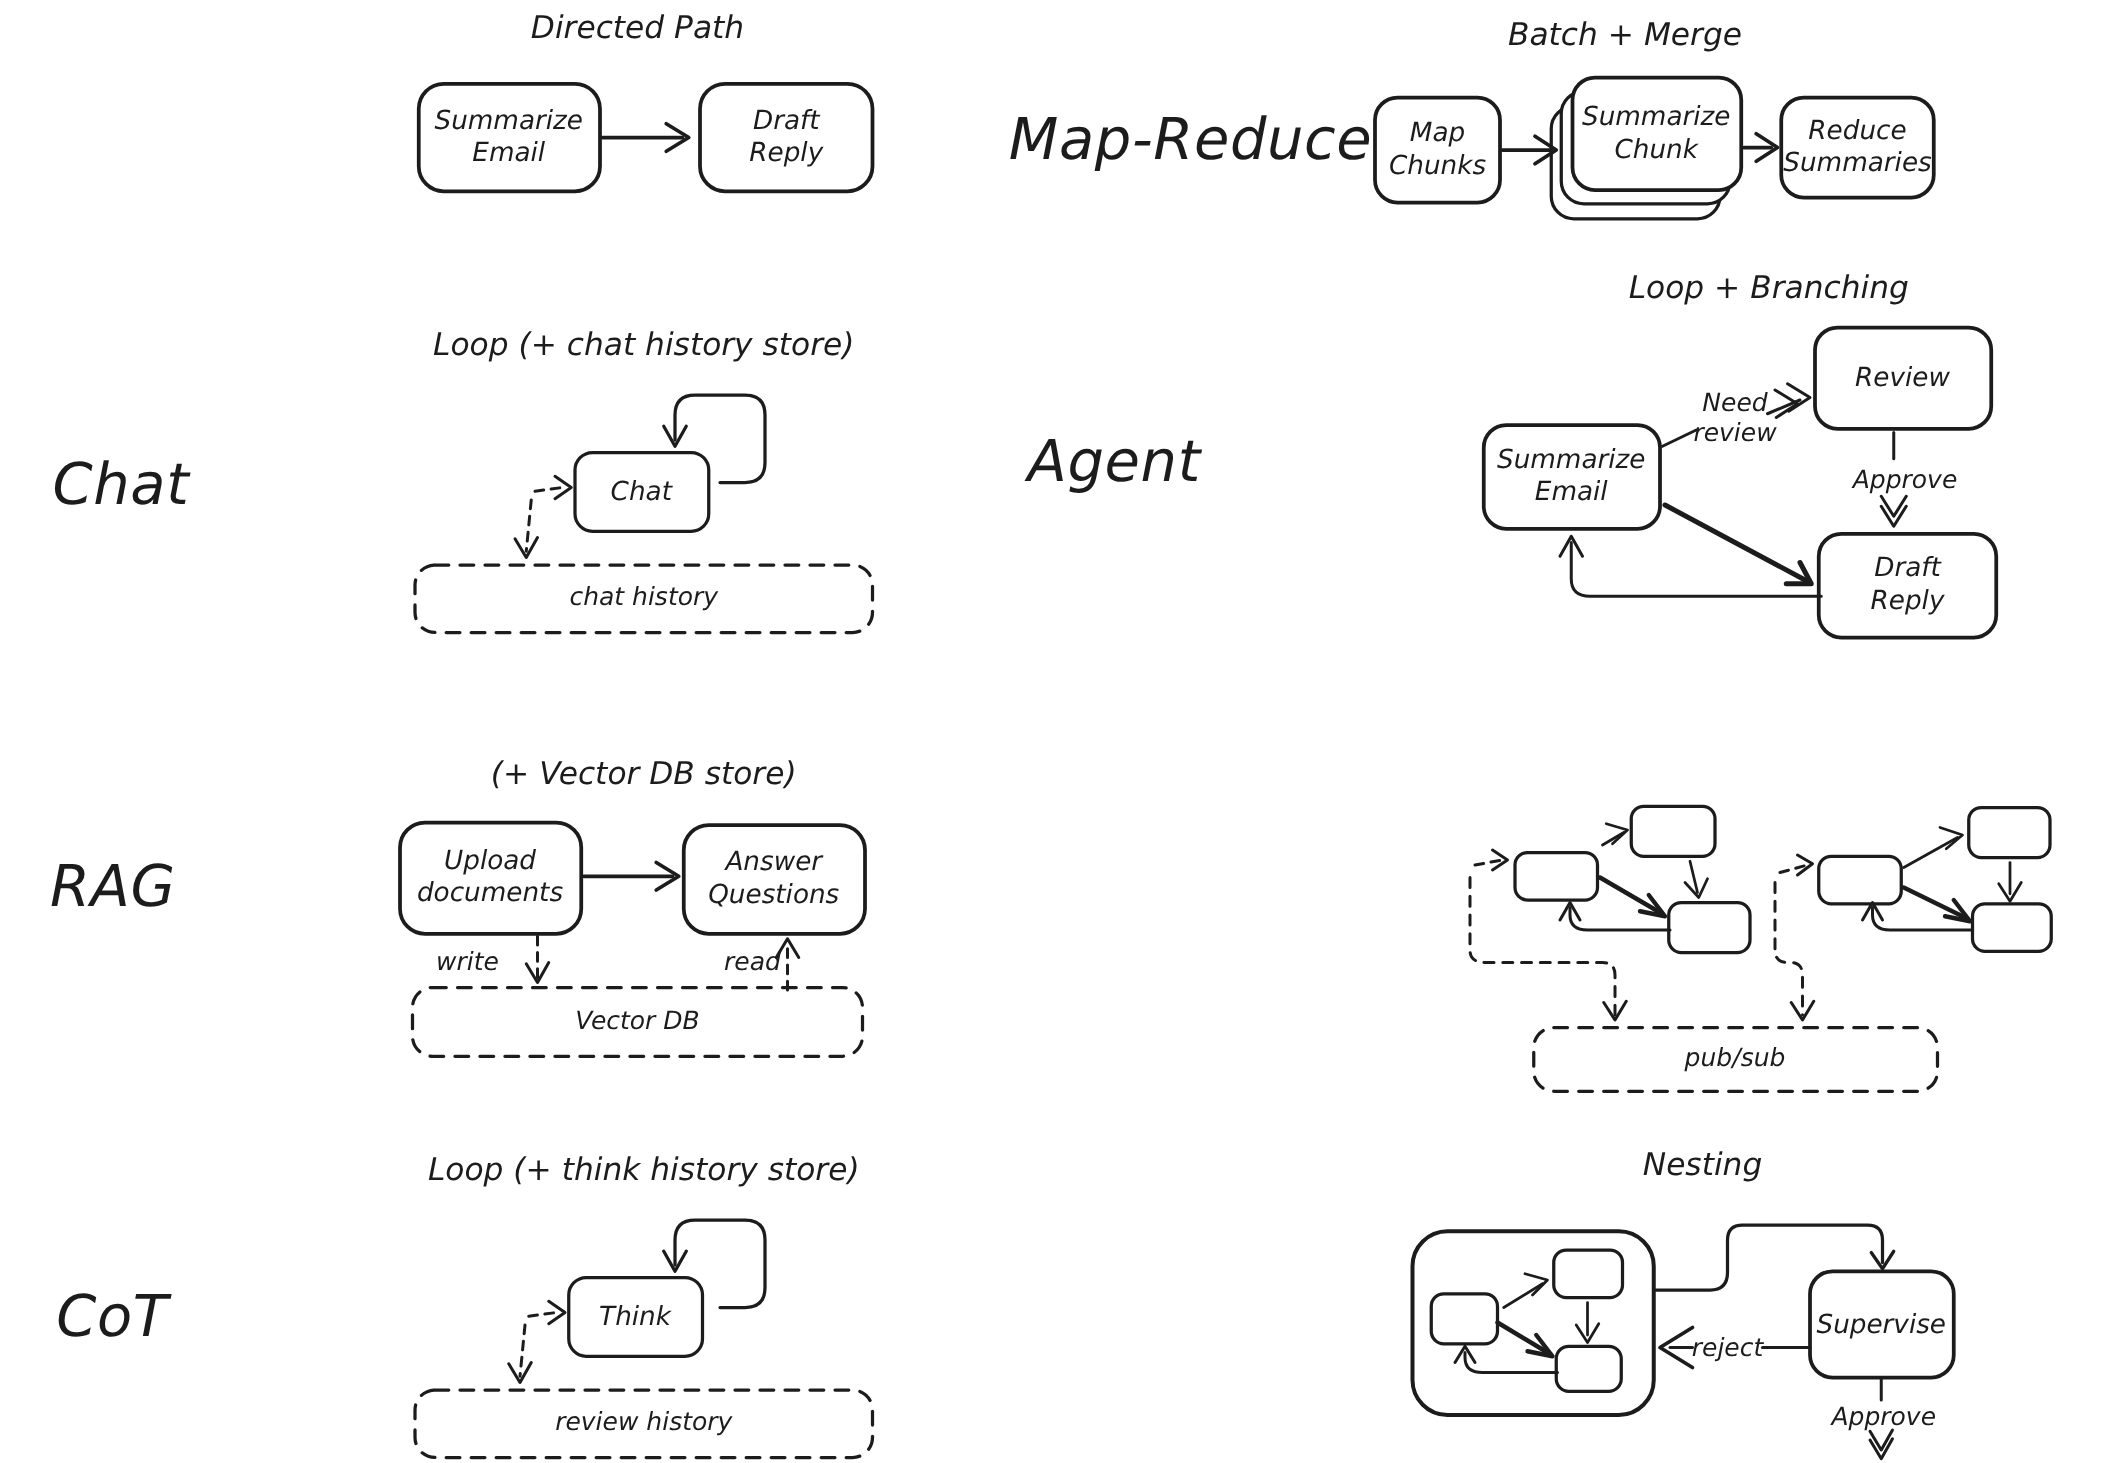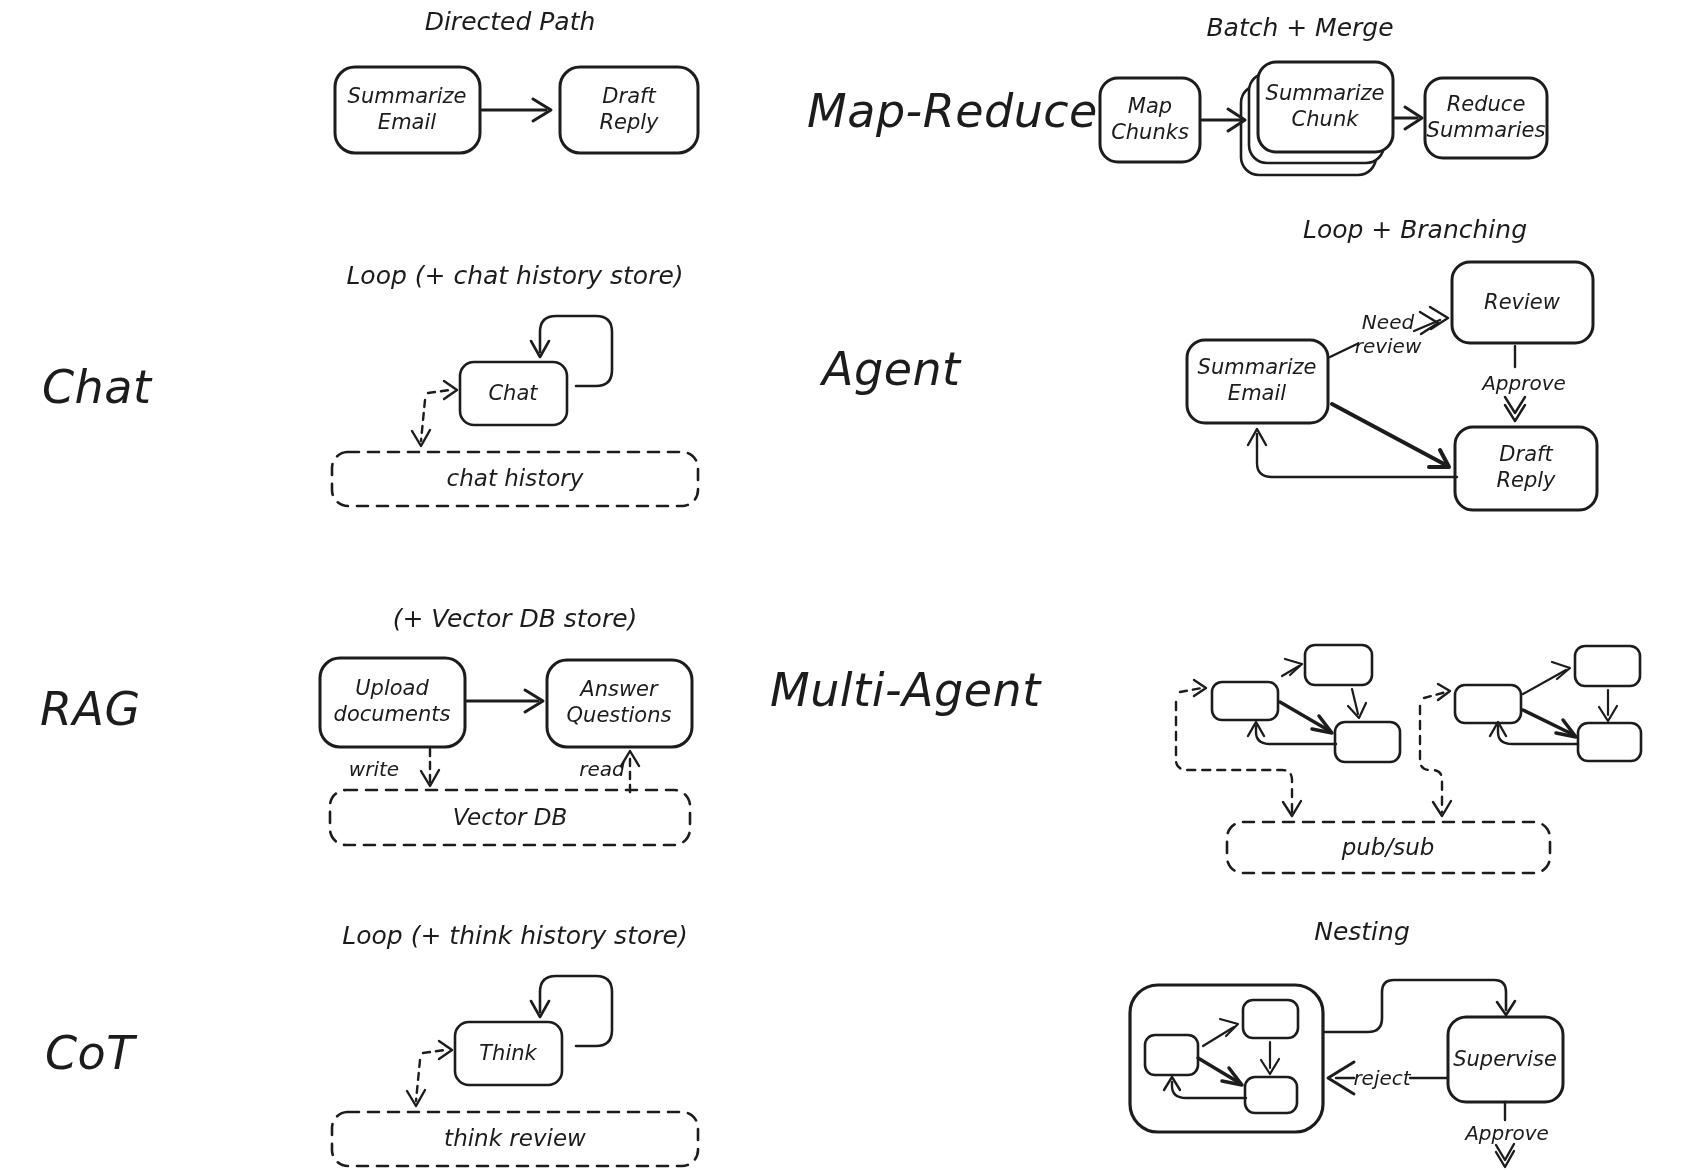--- a/index.html
+++ b/index.html
@@ -11,21 +11,21 @@
     font-style:italic;
     color:#1c1c1c;
     overflow:hidden;
   }
   #shapes{position:absolute;left:0;top:0;z-index:0;}
   .txt{position:absolute;z-index:1;white-space:pre-line;font-style:italic;}
   .center{transform:translateX(-50%);text-align:center;}
   .section-label{font-size:46px;line-height:1.1;letter-spacing:0.5px;}
   .pattern-title{font-size:25px;line-height:1.15;}
   .node-label{font-size:21px;line-height:1.25;}
-  .store-label{font-size:23px;}
+  .store-label{font-size:20px;}
   .edge-label{font-size:20px;line-height:1.2;}
 </style>
 </head>
 <body>
 
 <div id="canvas">
 
   <svg id="shapes" width="1681" height="1170" viewBox="0 0 1681 1170">
     <g stroke="#1c1c1c" fill="none" stroke-width="2.6" stroke-linecap="round" stroke-linejoin="round">
 
@@ -223,21 +223,21 @@
 documents</div>
   <div class="txt node-label center" style="left:619px;top:676px">Answer
 Questions</div>
   <div class="txt edge-label center" style="left:374px;top:757px">write</div>
   <div class="txt edge-label center" style="left:602px;top:757px">read</div>
   <div class="txt store-label center" style="left:510px;top:804px">Vector DB</div>
 
   <div class="txt section-label" style="left:45px;top:1028px">CoT</div>
   <div class="txt pattern-title center" style="left:515px;top:922px">Loop (+ think history store)</div>
   <div class="txt node-label center" style="left:508px;top:1040px">Think</div>
-  <div class="txt store-label center" style="left:515px;top:1125px">think review</div>
+  <div class="txt store-label center" style="left:515px;top:1125px">review history</div>
 
   <div class="txt section-label" style="left:807px;top:86px">Map-Reduce</div>
   <div class="txt pattern-title center" style="left:1300px;top:14px">Batch + Merge</div>
   <div class="txt node-label center" style="left:1150px;top:93px">Map
 Chunks</div>
   <div class="txt node-label center" style="left:1325px;top:80px">Summarize
 Chunk</div>
   <div class="txt node-label center" style="left:1486px;top:91px">Reduce
 Summaries</div>
 
@@ -245,21 +245,20 @@
   <div class="txt pattern-title center" style="left:1415px;top:216px">Loop + Branching</div>
   <div class="txt node-label center" style="left:1257px;top:354px">Summarize
 Email</div>
   <div class="txt node-label center" style="left:1522px;top:289px">Review</div>
   <div class="txt node-label center" style="left:1526px;top:441px">Draft
 Reply</div>
   <div class="txt edge-label center" style="left:1388px;top:310px">Need
 review</div>
   <div class="txt edge-label center" style="left:1524px;top:371px">Approve</div>
 
-  <div class="txt section-label" style="left:770px;top:665px">Multi-Agent</div>
   <div class="txt store-label center" style="left:1388px;top:834px">pub/sub</div>
 
   <div class="txt pattern-title center" style="left:1362px;top:918px">Nesting</div>
   <div class="txt node-label center" style="left:1505px;top:1046px">Supervise</div>
   <div class="txt edge-label center" style="left:1382px;top:1066px">reject</div>
   <div class="txt edge-label center" style="left:1507px;top:1121px">Approve</div>
 
 </div>
 
 </body></html>

